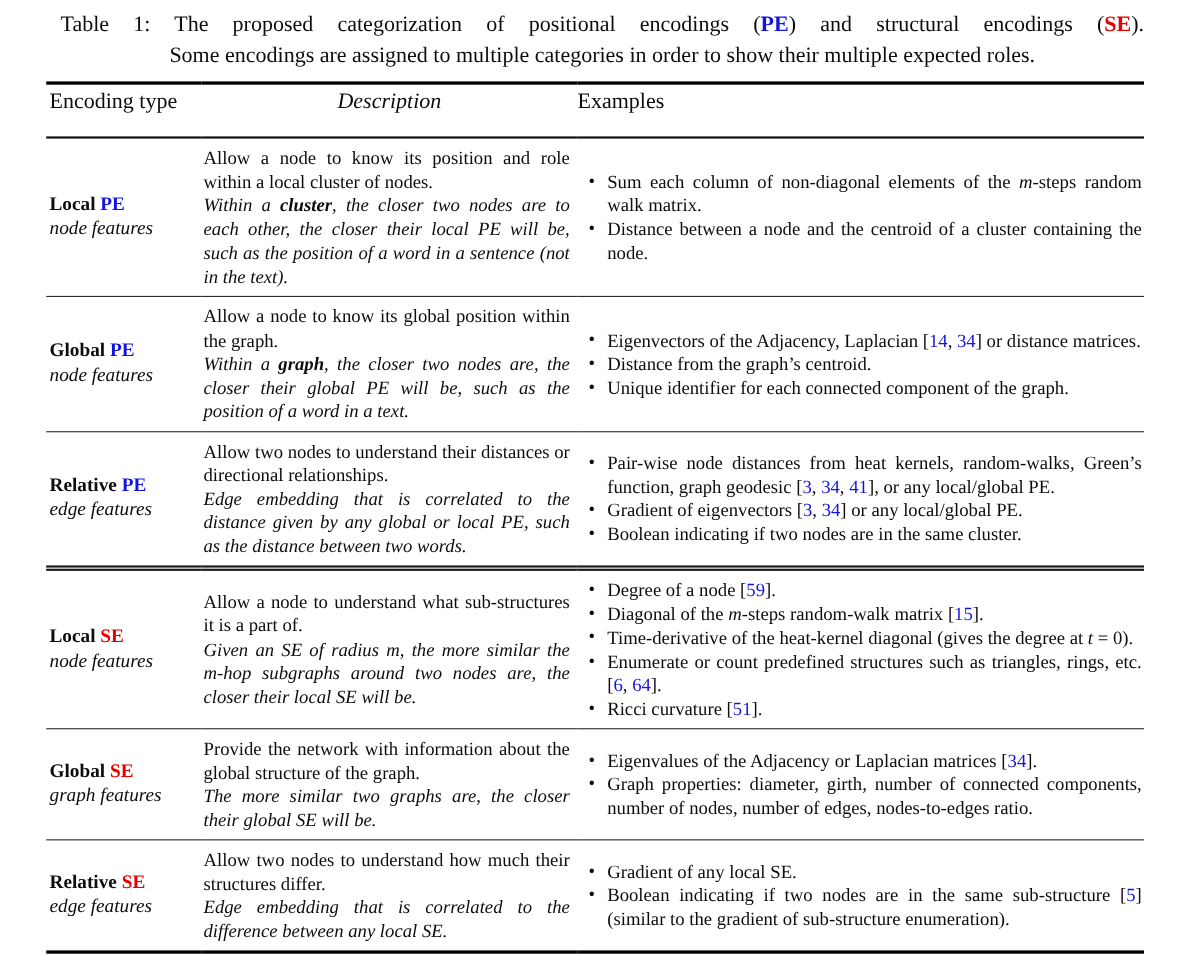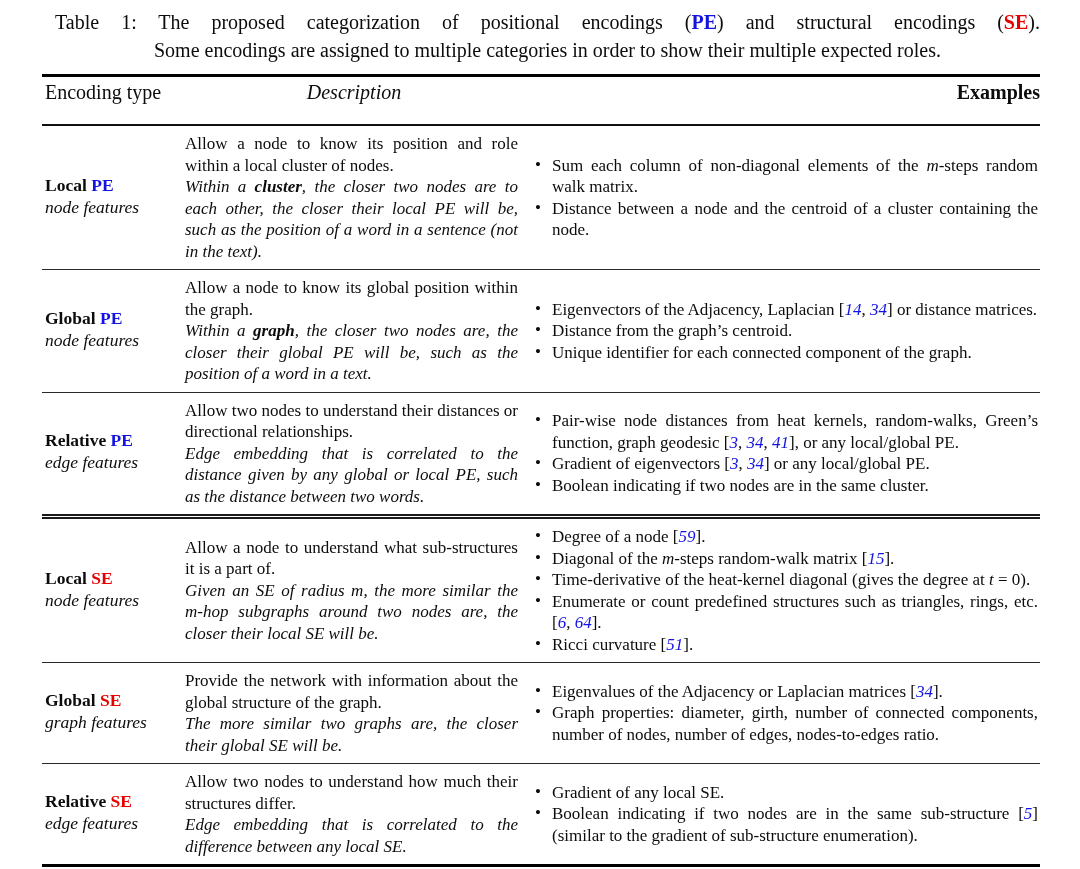--- a/index.html
+++ b/index.html
@@ -34,21 +34,21 @@
     font-size: 17px;
   }
   thead th {
     font-weight: normal;
     font-size: 20px;
     padding: 4px 0 20px 0;
     border-bottom: 2px solid #111;
   }
   th.h-type { width: 138px; text-align: left; padding-left: 3px; }
   th.h-desc { width: 342px; text-align: center; font-style: italic; }
-  th.h-ex   { text-align: right; font-weight: bold; }
+  th.h-ex   { text-align: left; }
 
   tbody tr { border-bottom: 1.5px solid #2a2a2a; }
   tbody tr.section-divider { border-bottom: 5px double #1a1a1a; }
   tbody tr:last-child { border-bottom: none; }
 
   td { vertical-align: middle; }
   td.col-type { padding: 6px 8px 10px 3px; font-size: 17.5px; line-height: 22px; margin-left: 24px; }
   .type-head { font-weight: bold; }
   .type-tag  { font-weight: bold; }
   .type-tag.tag-pe { color: var(--pe); }
@@ -65,21 +65,21 @@
     text-align: justify;
     line-height: 21.5px;
   }
   ul.ex-list { list-style: none; margin: 0; padding: 0; }
   ul.ex-list li { position: relative; padding-left: 22px; }
   ul.ex-list li .bullet { position: absolute; left: 5px; top: -1px; }
 
   .seg {}
   .it { font-style: italic; }
   .bold { font-weight: bold; }
-  .cite { color: var(--cite); font-style: italic; }
+  .cite { color: var(--cite); }
   .math { font-style: italic; }
 </style>
 </head>
 <body>
 
 <div class="page">
 
   <div class="caption">
     <div class="cap-line1"><span class="seg">Table 1: The proposed categorization of positional encodings (</span><span class="seg bold" style="color: rgb(20, 20, 224);">PE</span><span class="seg">) and structural encodings (</span><span class="seg bold" style="color: rgb(232, 0, 0);">SE</span><span class="seg">).</span></div>
     <div class="cap-line2"><span class="seg">Some encodings are assigned to multiple categories in order to show their multiple expected roles.</span></div>

